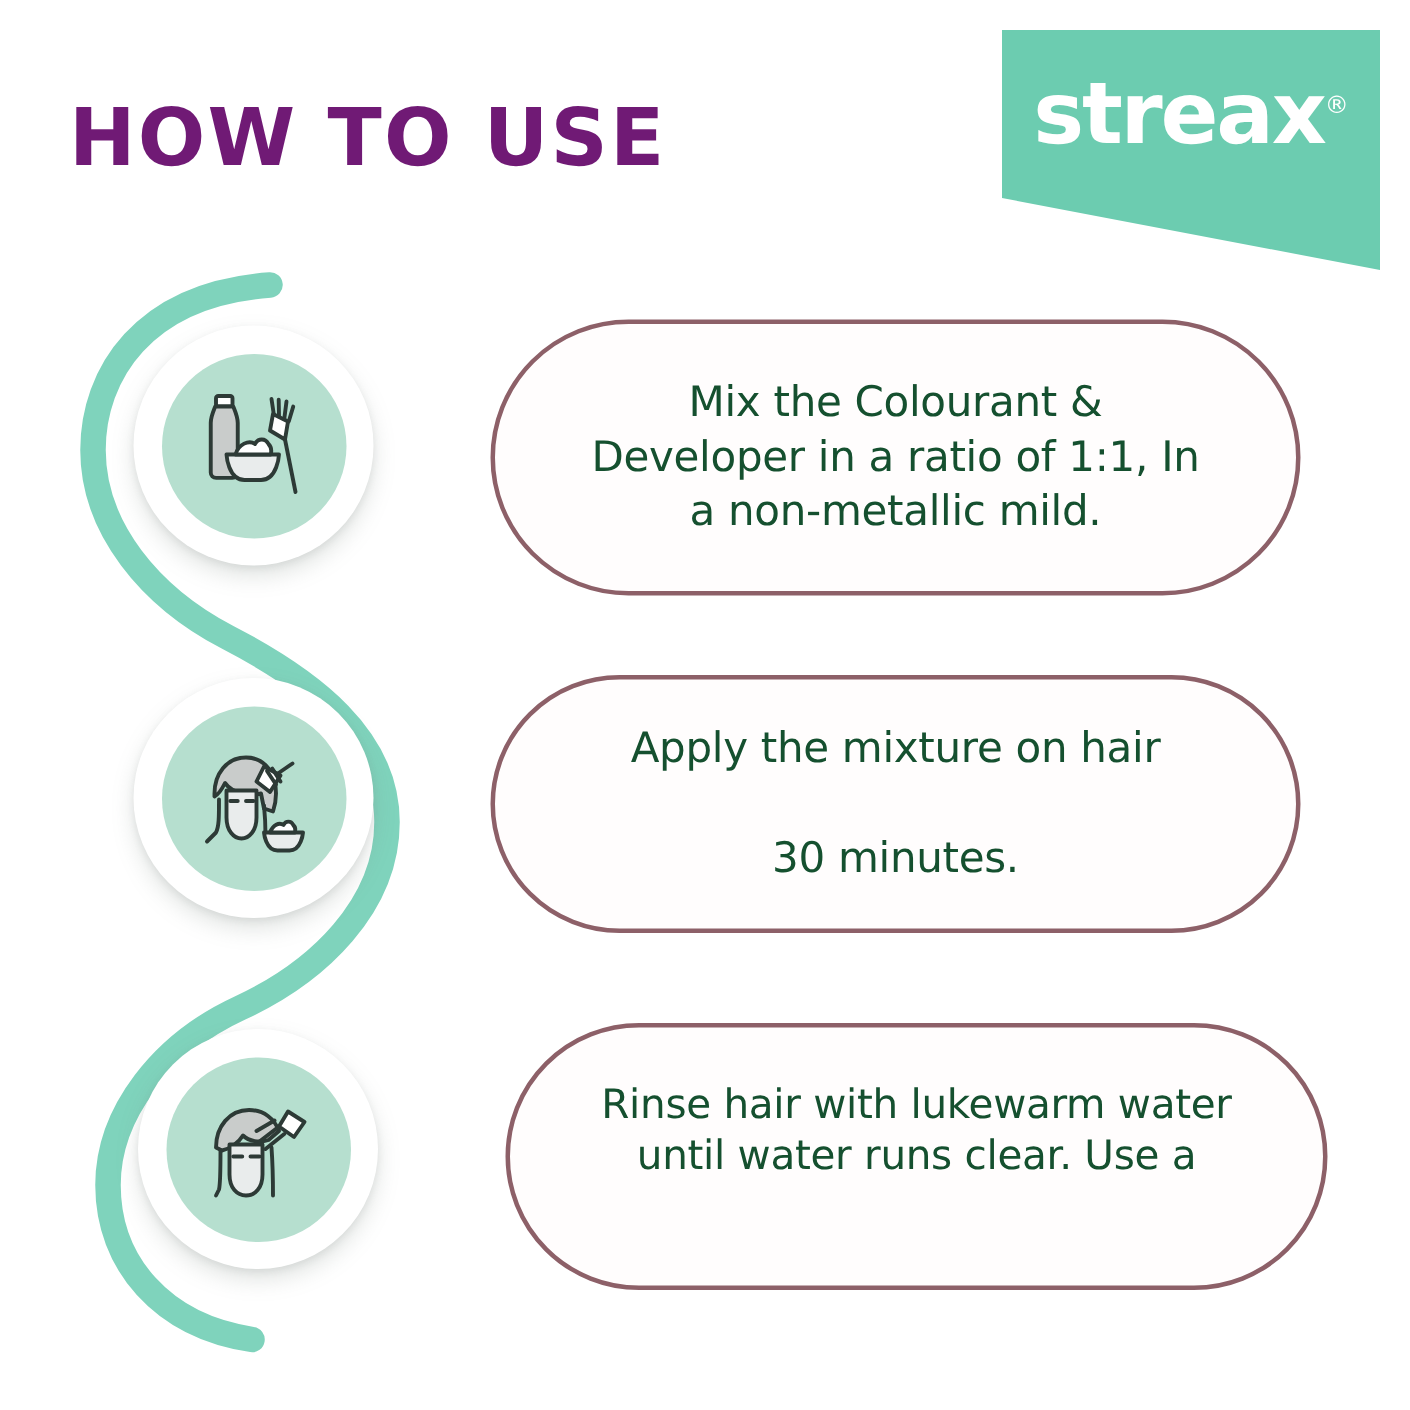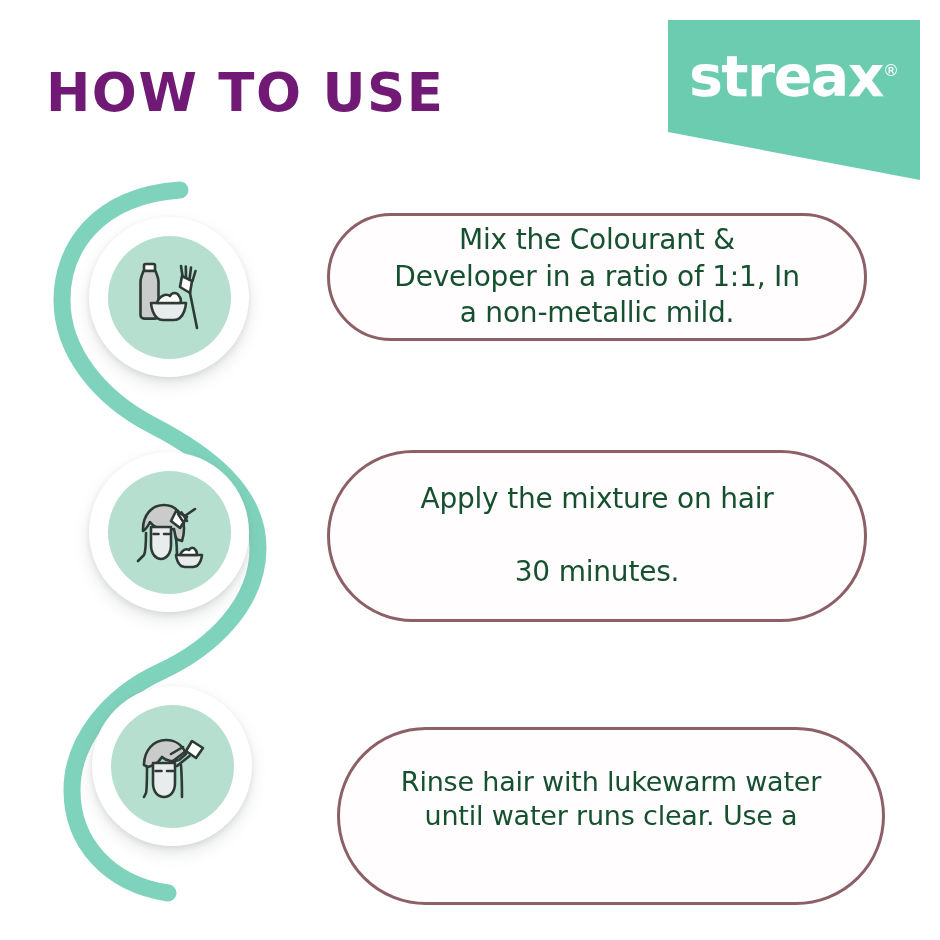--- a/index.html
+++ b/index.html
@@ -121,23 +121,23 @@
     box-sizing: border-box;
     border: 3px solid #8d6068;
     background: #fffdfd;
     border-radius: 100px;
     display: flex;
     align-items: center;
     justify-content: center;
     text-align: center;
     padding: 6px 22px;
   }
-  .pill-1 { left: 327px; top: 8px;  width: 540px; height: 128px; }
+  .pill-1 { left: 327px; top: 8px;  width: 540px; height: 184px; }
   .pill-2 { left: 327px; top: 10px; width: 540px; height: 172px; }
-  .pill-3 { left: 337px; top: 10px; width: 548px; height: 178px; margin-top: 45px; }
+  .pill-3 { left: 337px; top: 10px; width: 548px; height: 178px; }
 
   .pill-text {
     color: #15502f;
     font-family: "DejaVu Sans", sans-serif;
     font-size: 28px;
     font-weight: 400;
     line-height: 1.30;
     letter-spacing: -0.2px;
   }
   .pill-3 .pill-text {

